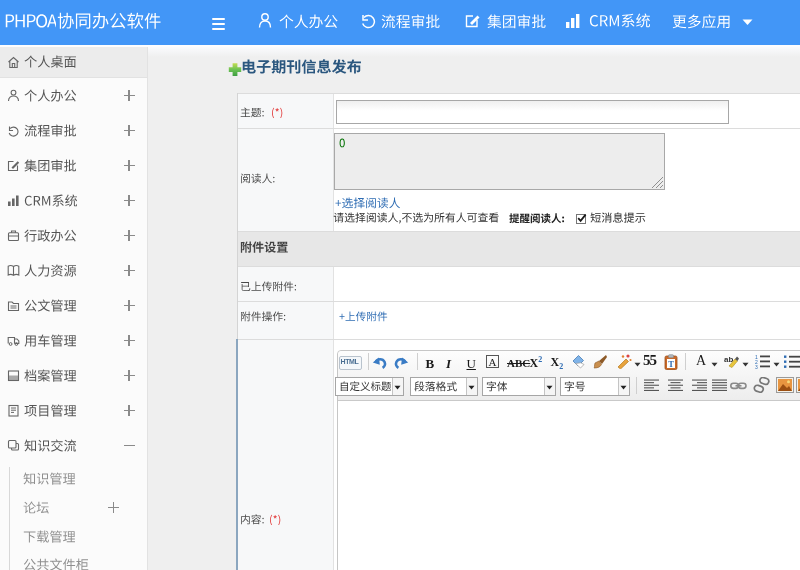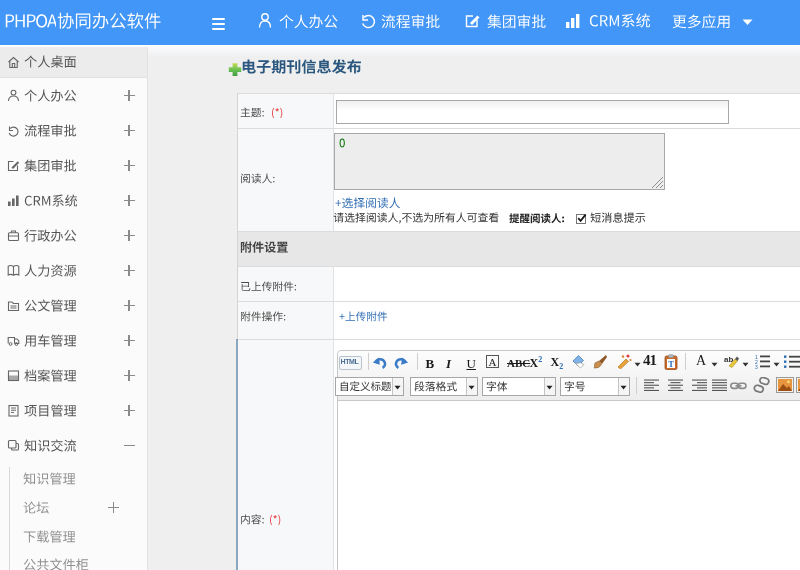--- a/index.html
+++ b/index.html
@@ -290,21 +290,21 @@
     </svg>
 <svg style="position:absolute;left:616px;top:353px" width="16" height="16" viewBox="0 0 16 16">
       <path d="M2 14 L10 6 L12.5 8.5 L4.5 16 Z" fill="#e8a33d" stroke="#b57a1e" stroke-width="0.7"></path>
       <circle cx="12" cy="3" r="1.6" fill="#d44"></circle>
       <circle cx="7" cy="3.5" r="1.2" fill="#e08030"></circle>
       <circle cx="14.5" cy="7" r="1.1" fill="#e08030"></circle>
     </svg>
 <svg style="position:absolute;left:633.5px;top:362.0px" width="7" height="5" viewBox="0 0 7 5">
       <path d="M0.5 0.8 L3.5 4.4 L6.5 0.8 Z" fill="#333"></path>
     </svg>
-<div style="position:absolute;left:643.0px;top:352.0px;font-family:'Liberation Serif',serif;font-size:13px;color:#1a1a1a;font-weight:bold;font-size:15px;letter-spacing:-1px">41</div>
+<div style="position:absolute;left:643.0px;top:352.0px;font-family:'Liberation Serif',serif;font-size:13px;color:#1a1a1a;font-weight:bold;font-size:15px;letter-spacing:-1px">55</div>
 <svg style="position:absolute;left:664px;top:353.5px" width="14" height="16" viewBox="0 0 14 16">
       <rect x="1" y="2" width="12" height="13.5" rx="1.5" fill="#c96a2a" stroke="#9c4f1b" stroke-width="0.8"></rect>
       <rect x="4.5" y="0.7" width="5" height="3" rx="1" fill="#b0b8bf" stroke="#888" stroke-width="0.6"></rect>
       <rect x="3" y="5" width="8" height="9" fill="#fff"></rect>
       <text x="7" y="12.5" font-family="Liberation Serif" font-size="8.5" font-weight="bold" fill="#2e6cb3" text-anchor="middle">T</text>
     </svg>
 <div style="position:absolute;left:696.0px;top:353.0px;font-family:'Liberation Serif',serif;font-size:13px;color:#1a1a1a;font-size:14px">A</div>
 <svg style="position:absolute;left:711.0px;top:362.0px" width="7" height="5" viewBox="0 0 7 5">
       <path d="M0.5 0.8 L3.5 4.4 L6.5 0.8 Z" fill="#333"></path>
     </svg>

